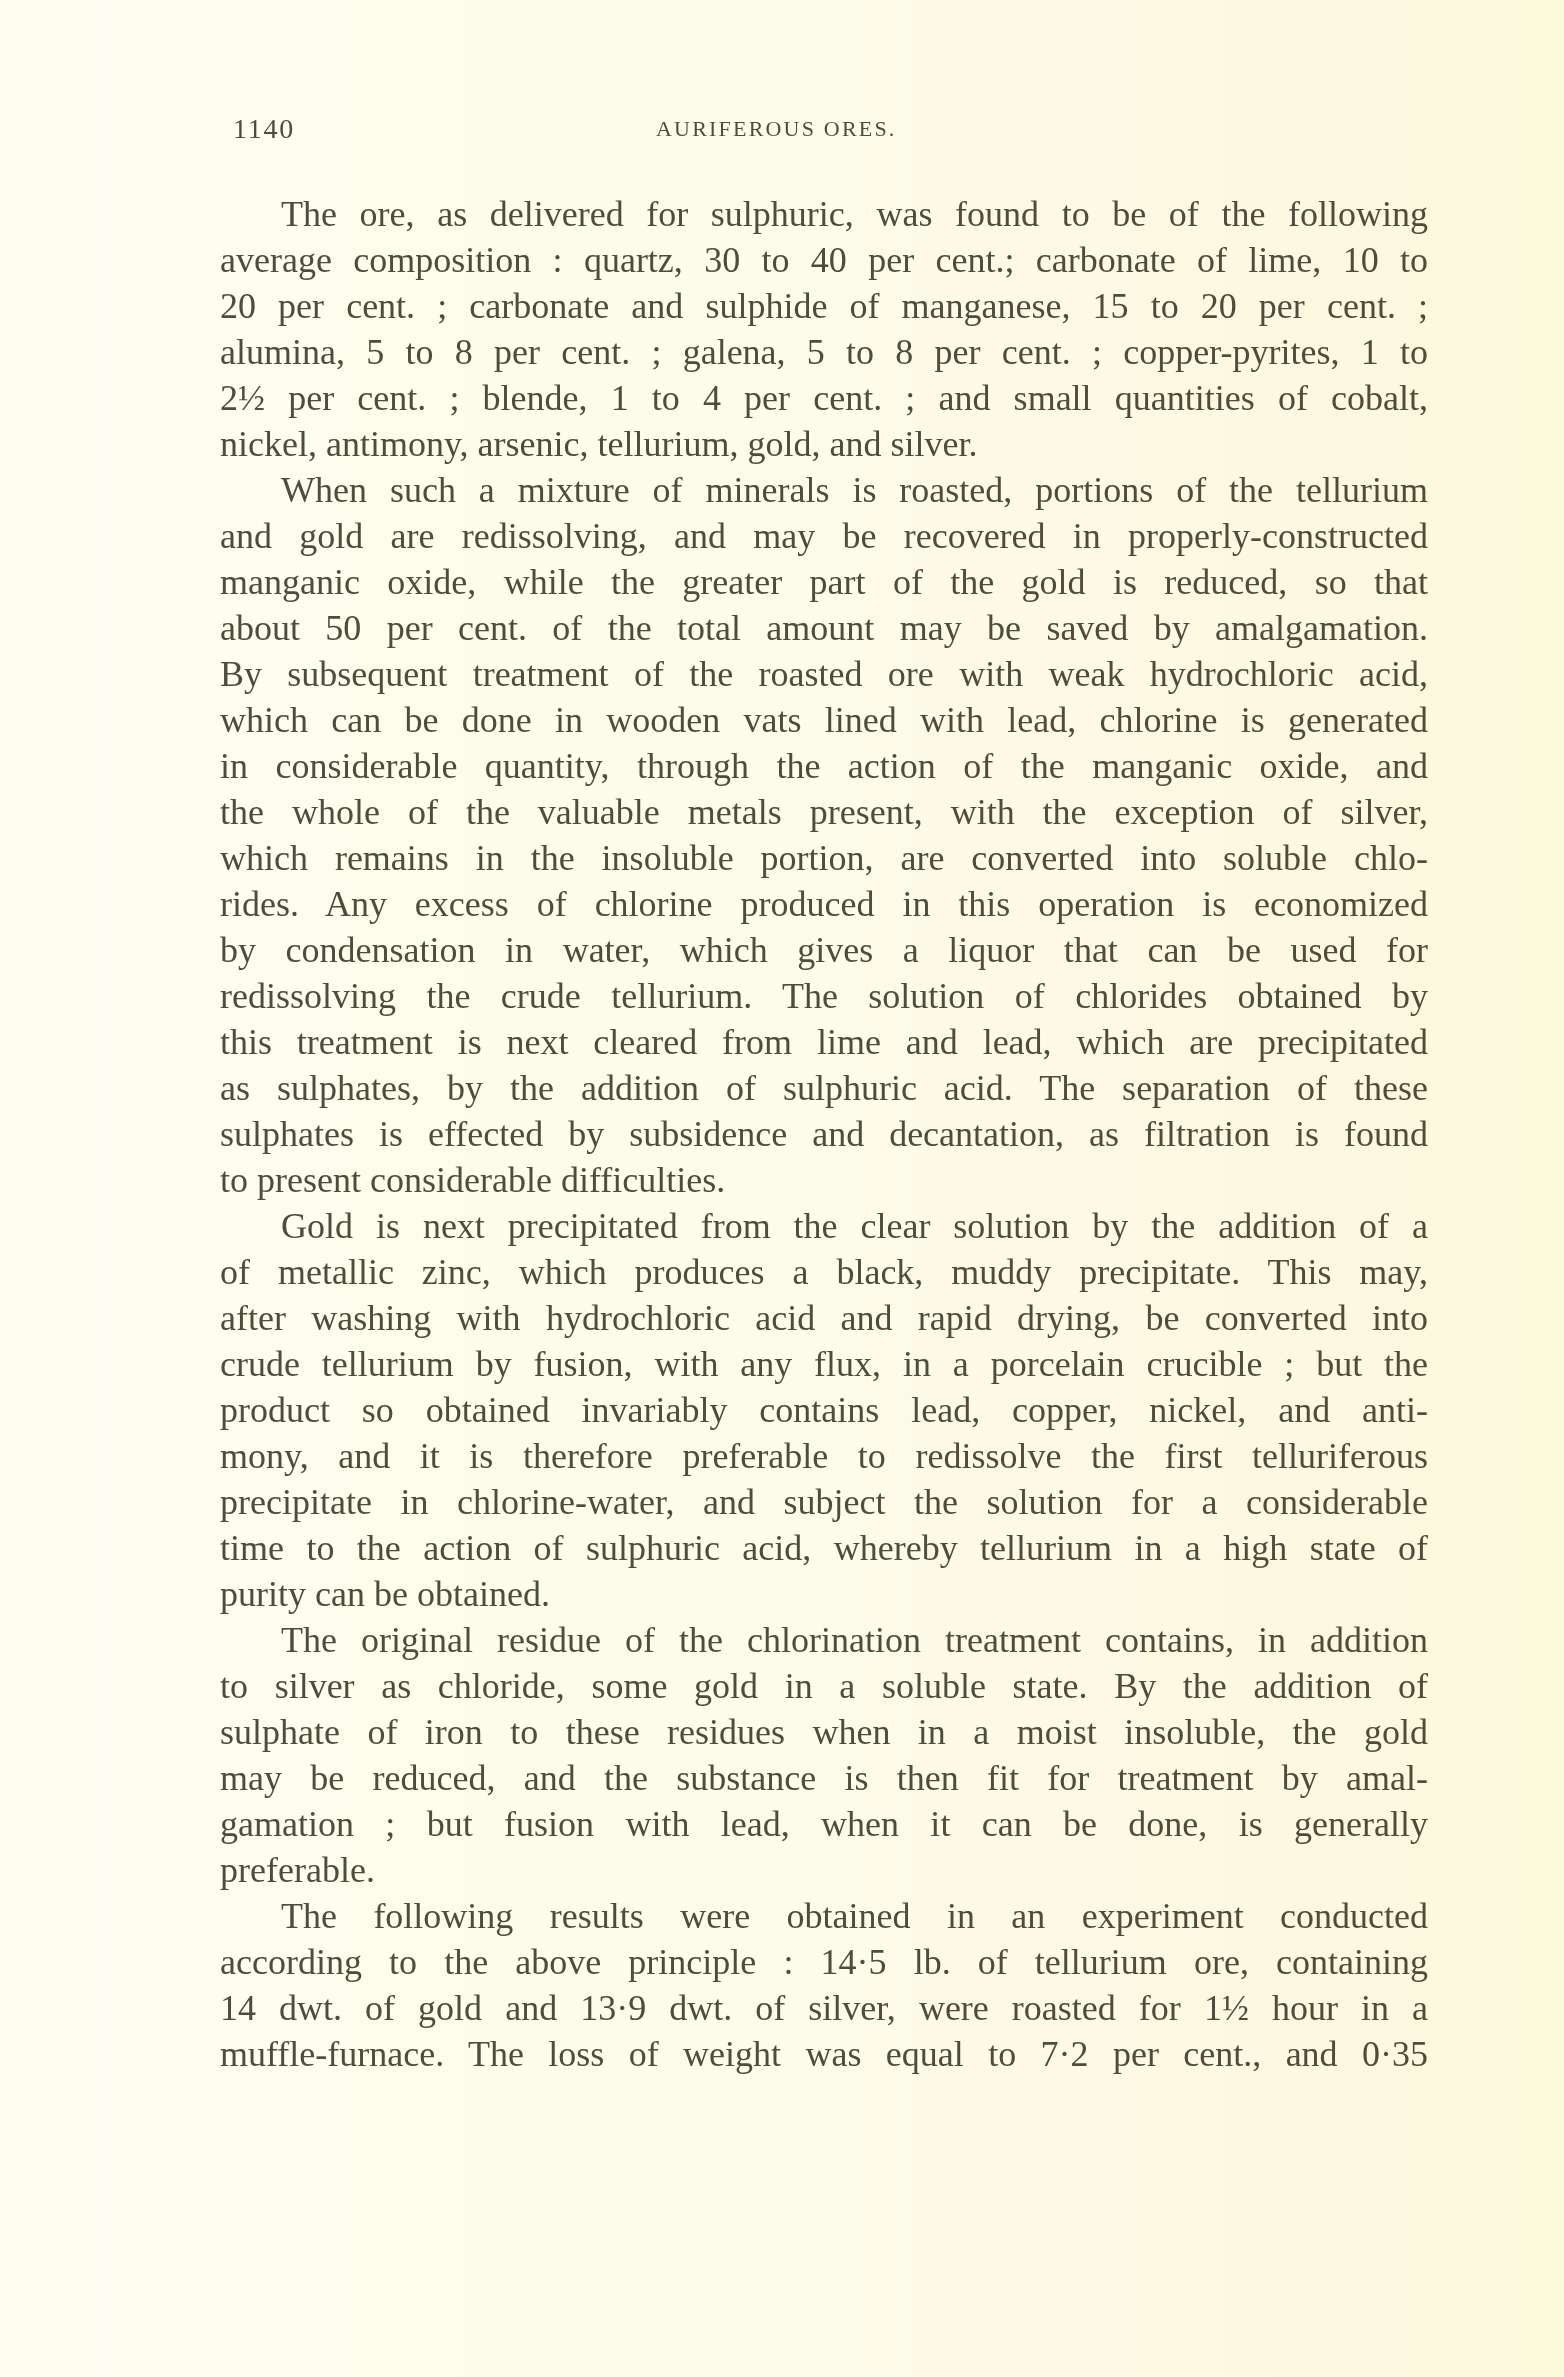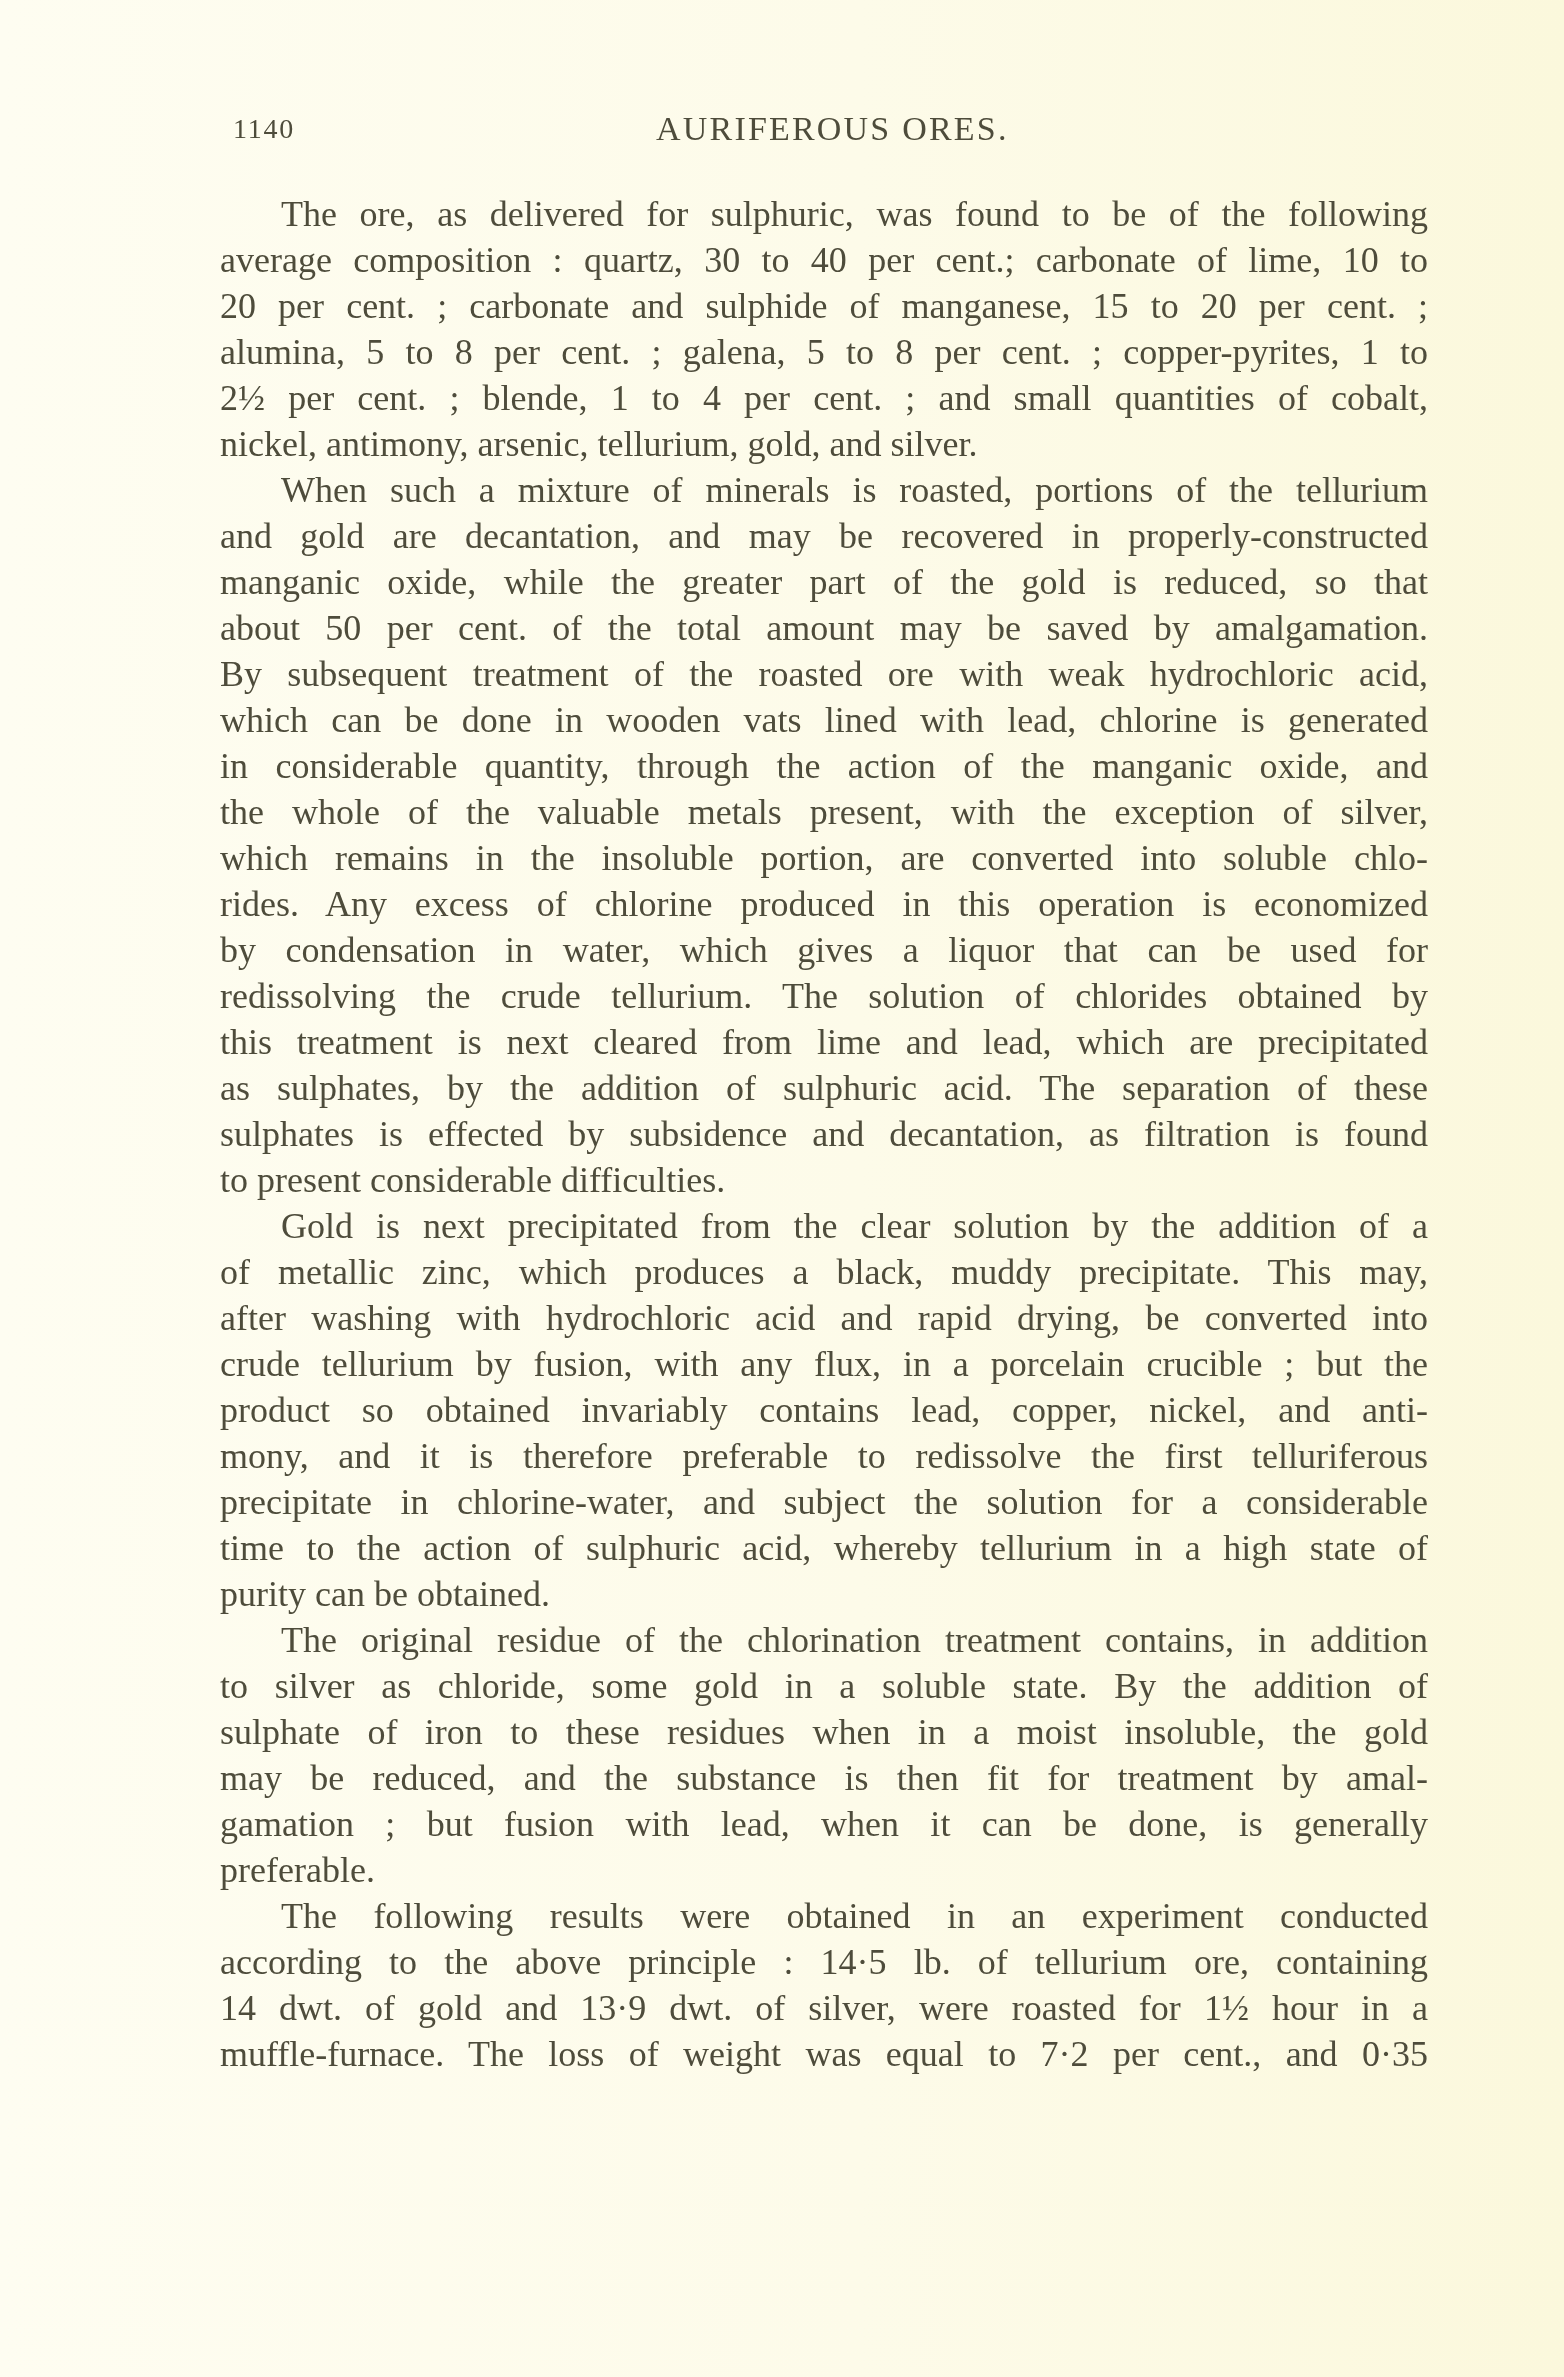--- a/index.html
+++ b/index.html
@@ -20,21 +20,21 @@
     left: 233px;
     top: 111px;
     font-size: 28px;
     letter-spacing: 1.8px;
     line-height: 36px;
   }
   .running-head {
     position: absolute;
     left: 656px;
     top: 111px;
-    font-size: 34px;
+    font-size: 22px;
     letter-spacing: 2.2px;
     line-height: 36px;
     white-space: nowrap;
   }
   .body-text {
     position: absolute;
     left: 220px;
     top: 191px;
     width: 1208px;
     font-size: 36px;
@@ -69,21 +69,21 @@
       <span class="line indent">The ore, as delivered for sulphuric, was found to be of the following</span>
       <span class="line">average composition : quartz, 30 to 40 per cent.; carbonate of lime, 10 to</span>
       <span class="line">20 per cent. ; carbonate and sulphide of manganese, 15 to 20 per cent. ;</span>
       <span class="line">alumina, 5 to 8 per cent. ; galena, 5 to 8 per cent. ; copper-pyrites, 1 to</span>
       <span class="line">2½ per cent. ; blende, 1 to 4 per cent. ; and small quantities of cobalt,</span>
       <span class="line last">nickel, antimony, arsenic, tellurium, gold, and silver.</span>
     </div>
 
     <div>
       <span class="line indent">When such a mixture of minerals is roasted, portions of the tellurium</span>
-      <span class="line">and gold are decantation, and may be recovered in properly-constructed</span>
+      <span class="line">and gold are redissolving, and may be recovered in properly-constructed</span>
       <span class="line">manganic oxide, while the greater part of the gold is reduced, so that</span>
       <span class="line">about 50 per cent. of the total amount may be saved by amalgamation.</span>
       <span class="line">By subsequent treatment of the roasted ore with weak hydrochloric acid,</span>
       <span class="line">which can be done in wooden vats lined with lead, chlorine is generated</span>
       <span class="line">in considerable quantity, through the action of the manganic oxide, and</span>
       <span class="line">the whole of the valuable metals present, with the exception of silver,</span>
       <span class="line">which remains in the insoluble portion, are converted into soluble chlo-</span>
       <span class="line">rides. Any excess of chlorine produced in this operation is economized</span>
       <span class="line">by condensation in water, which gives a liquor that can be used for</span>
       <span class="line">redissolving the crude tellurium. The solution of chlorides obtained by</span>

